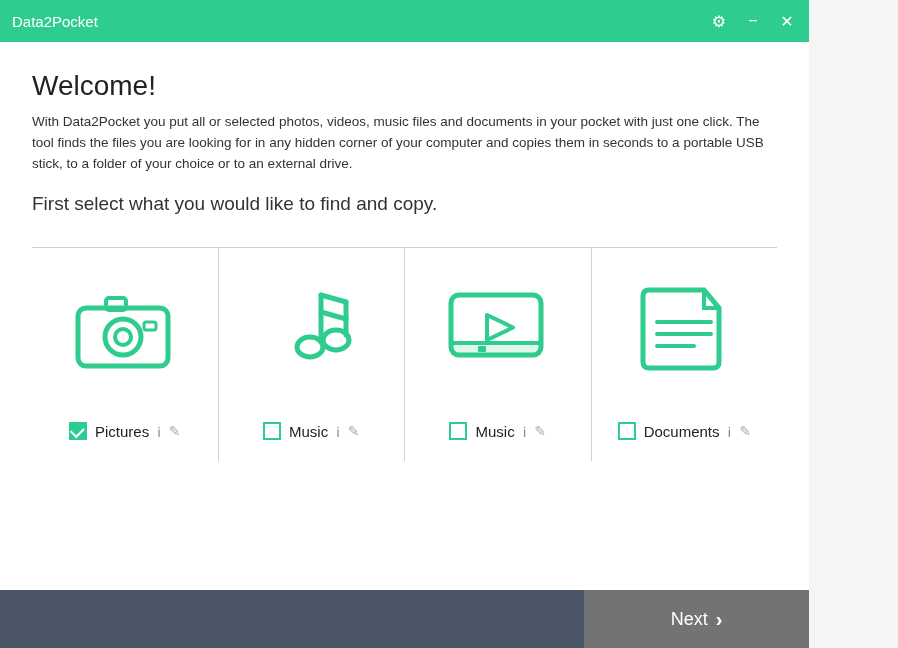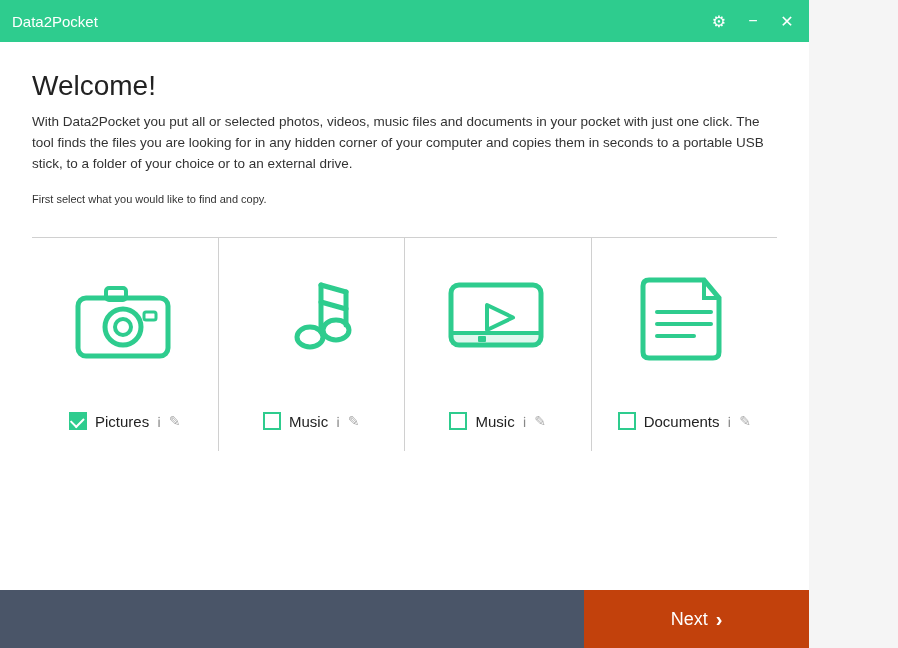--- a/index.html
+++ b/index.html
@@ -74,21 +74,21 @@
 
     .welcome-desc {
       font-size: 13.5px;
       color: #333;
       line-height: 1.55;
       margin-bottom: 18px;
       max-width: 860px;
     }
 
     .welcome-instruction {
-      font-size: 11px;
+      font-size: 19px;
       color: #333;
       margin-bottom: 32px;
     }
 
     .categories {
       display: flex;
       flex-direction: row;
       border-top: 1px solid #d0d0d0;
     }
 
@@ -176,21 +176,21 @@
       margin-top: auto;
     }
 
     .footer-left {
       flex: 1;
       background: #4a5568;
     }
 
     .footer-next {
       width: 225px;
-      background: #c2410c;
+      background: #737373;
       display: flex;
       align-items: center;
       justify-content: center;
       cursor: pointer;
       gap: 8px;
     }
 
     .footer-next-label {
       color: #ffffff;
       font-size: 18px;

